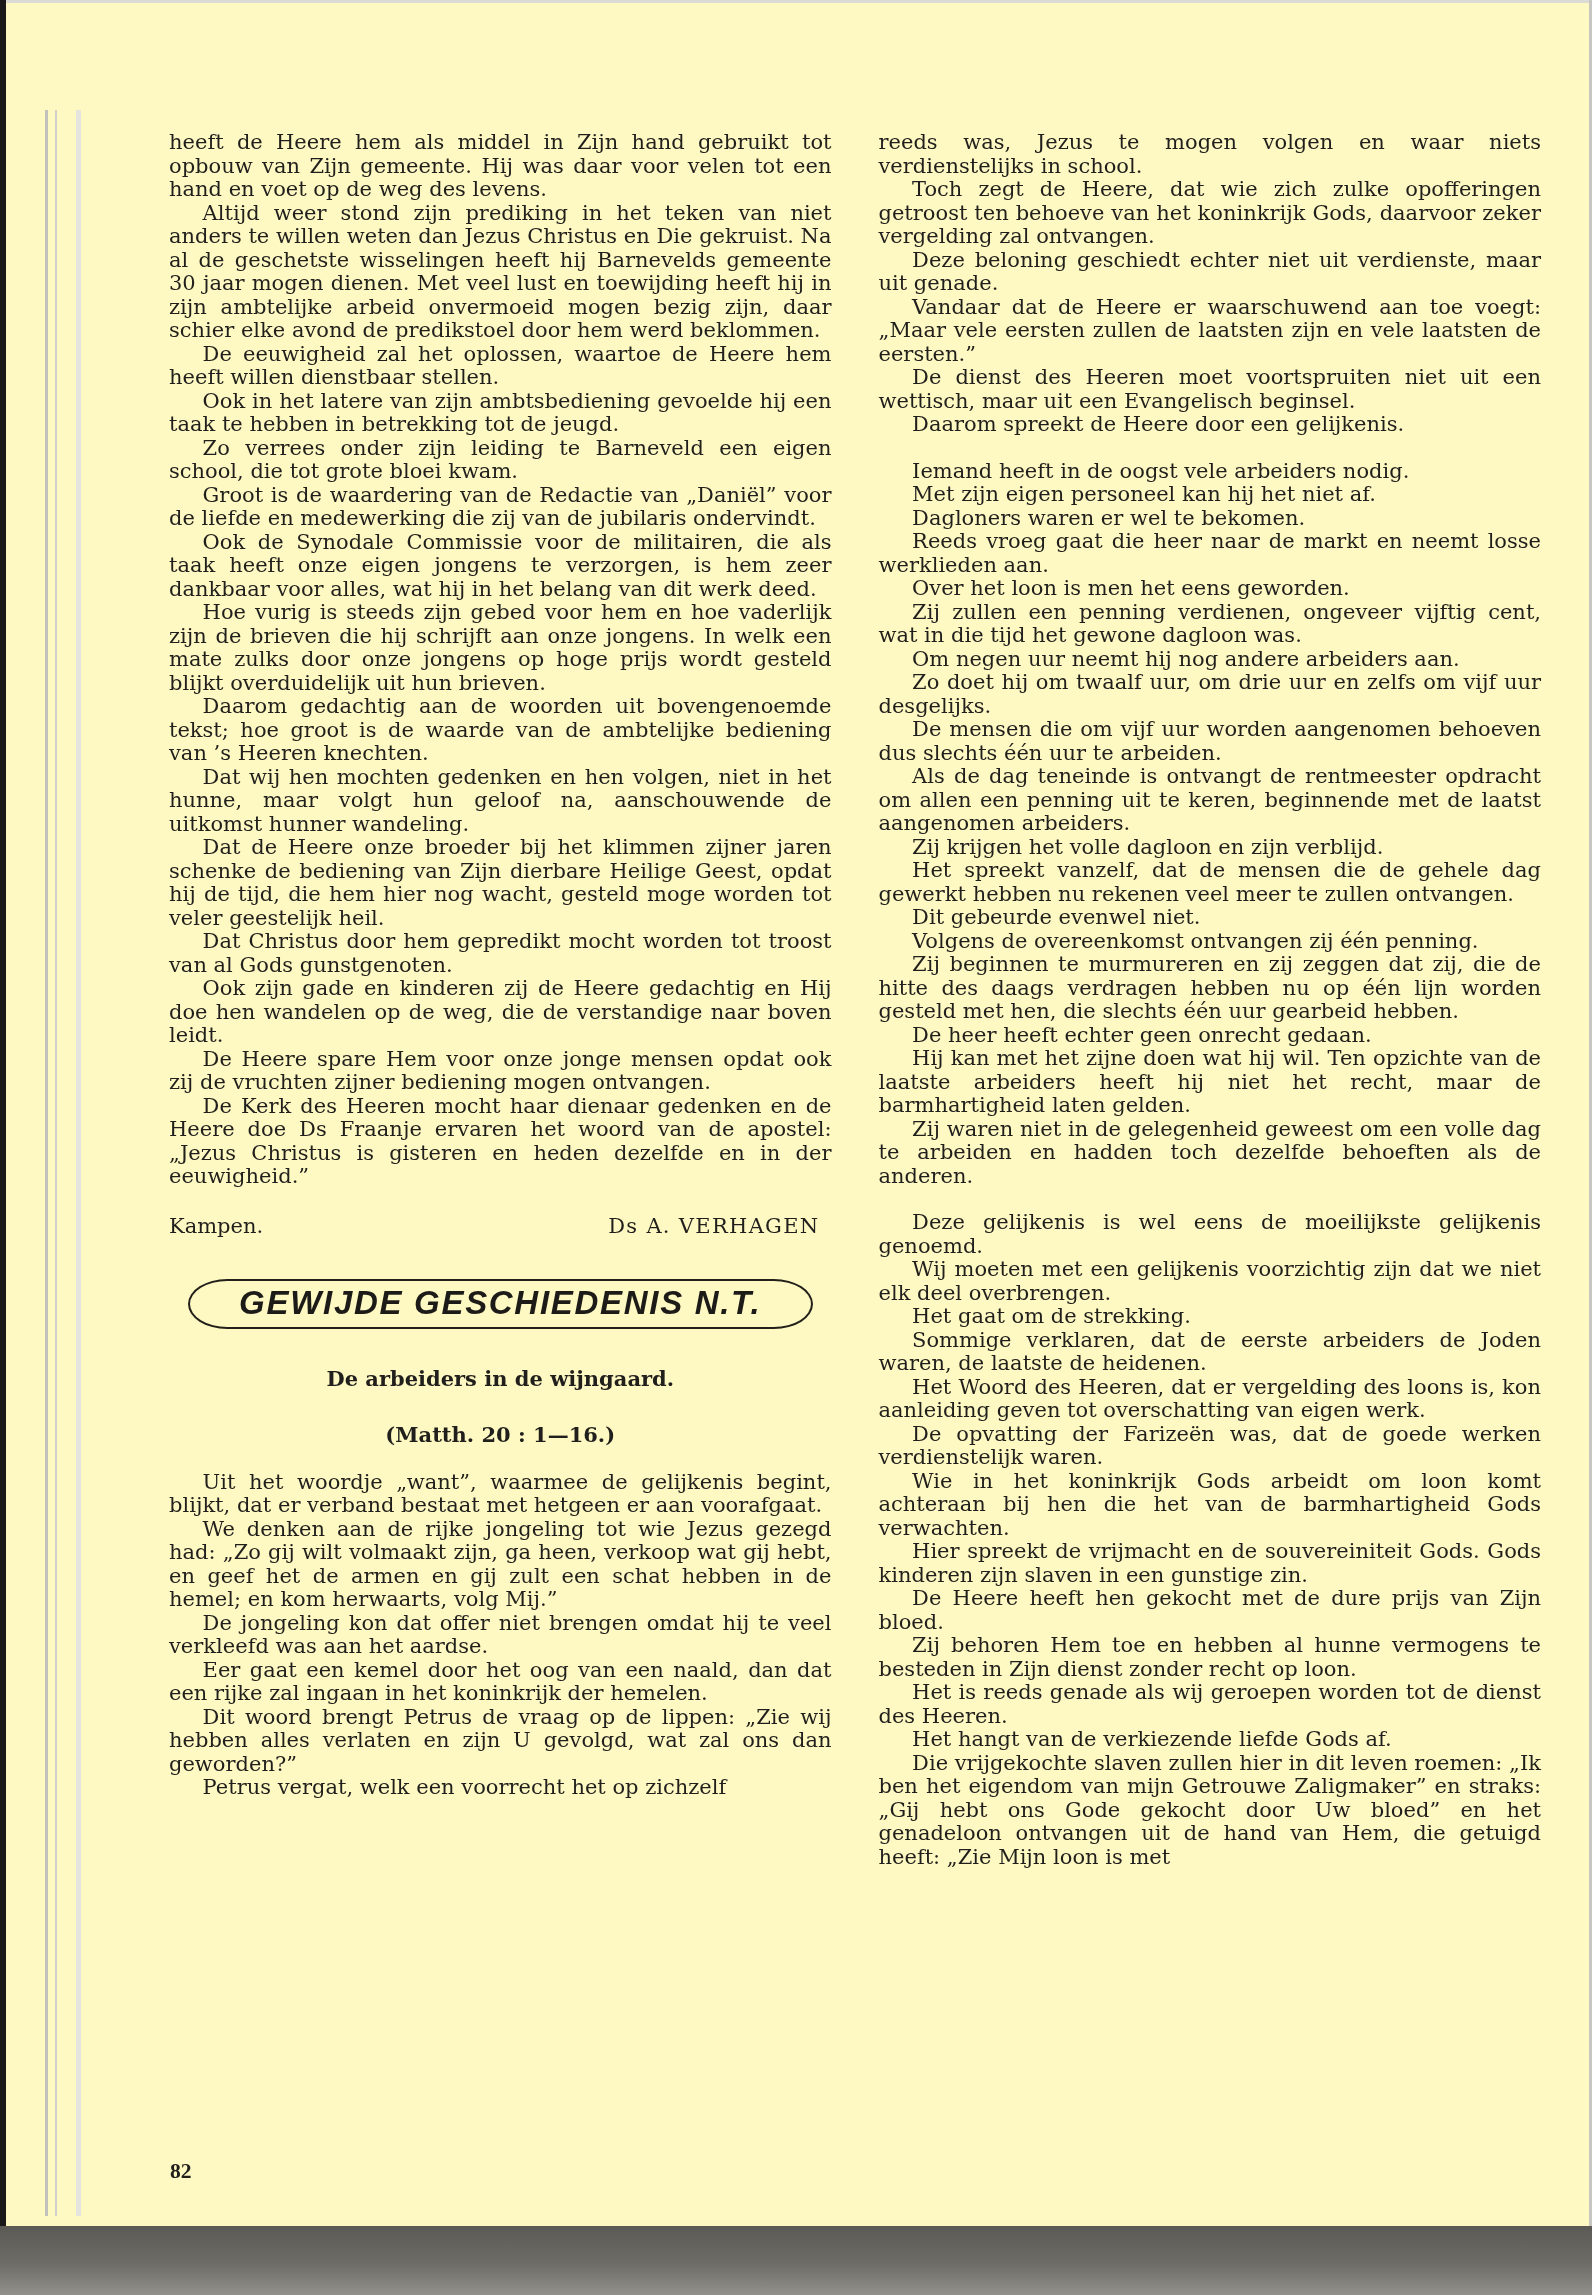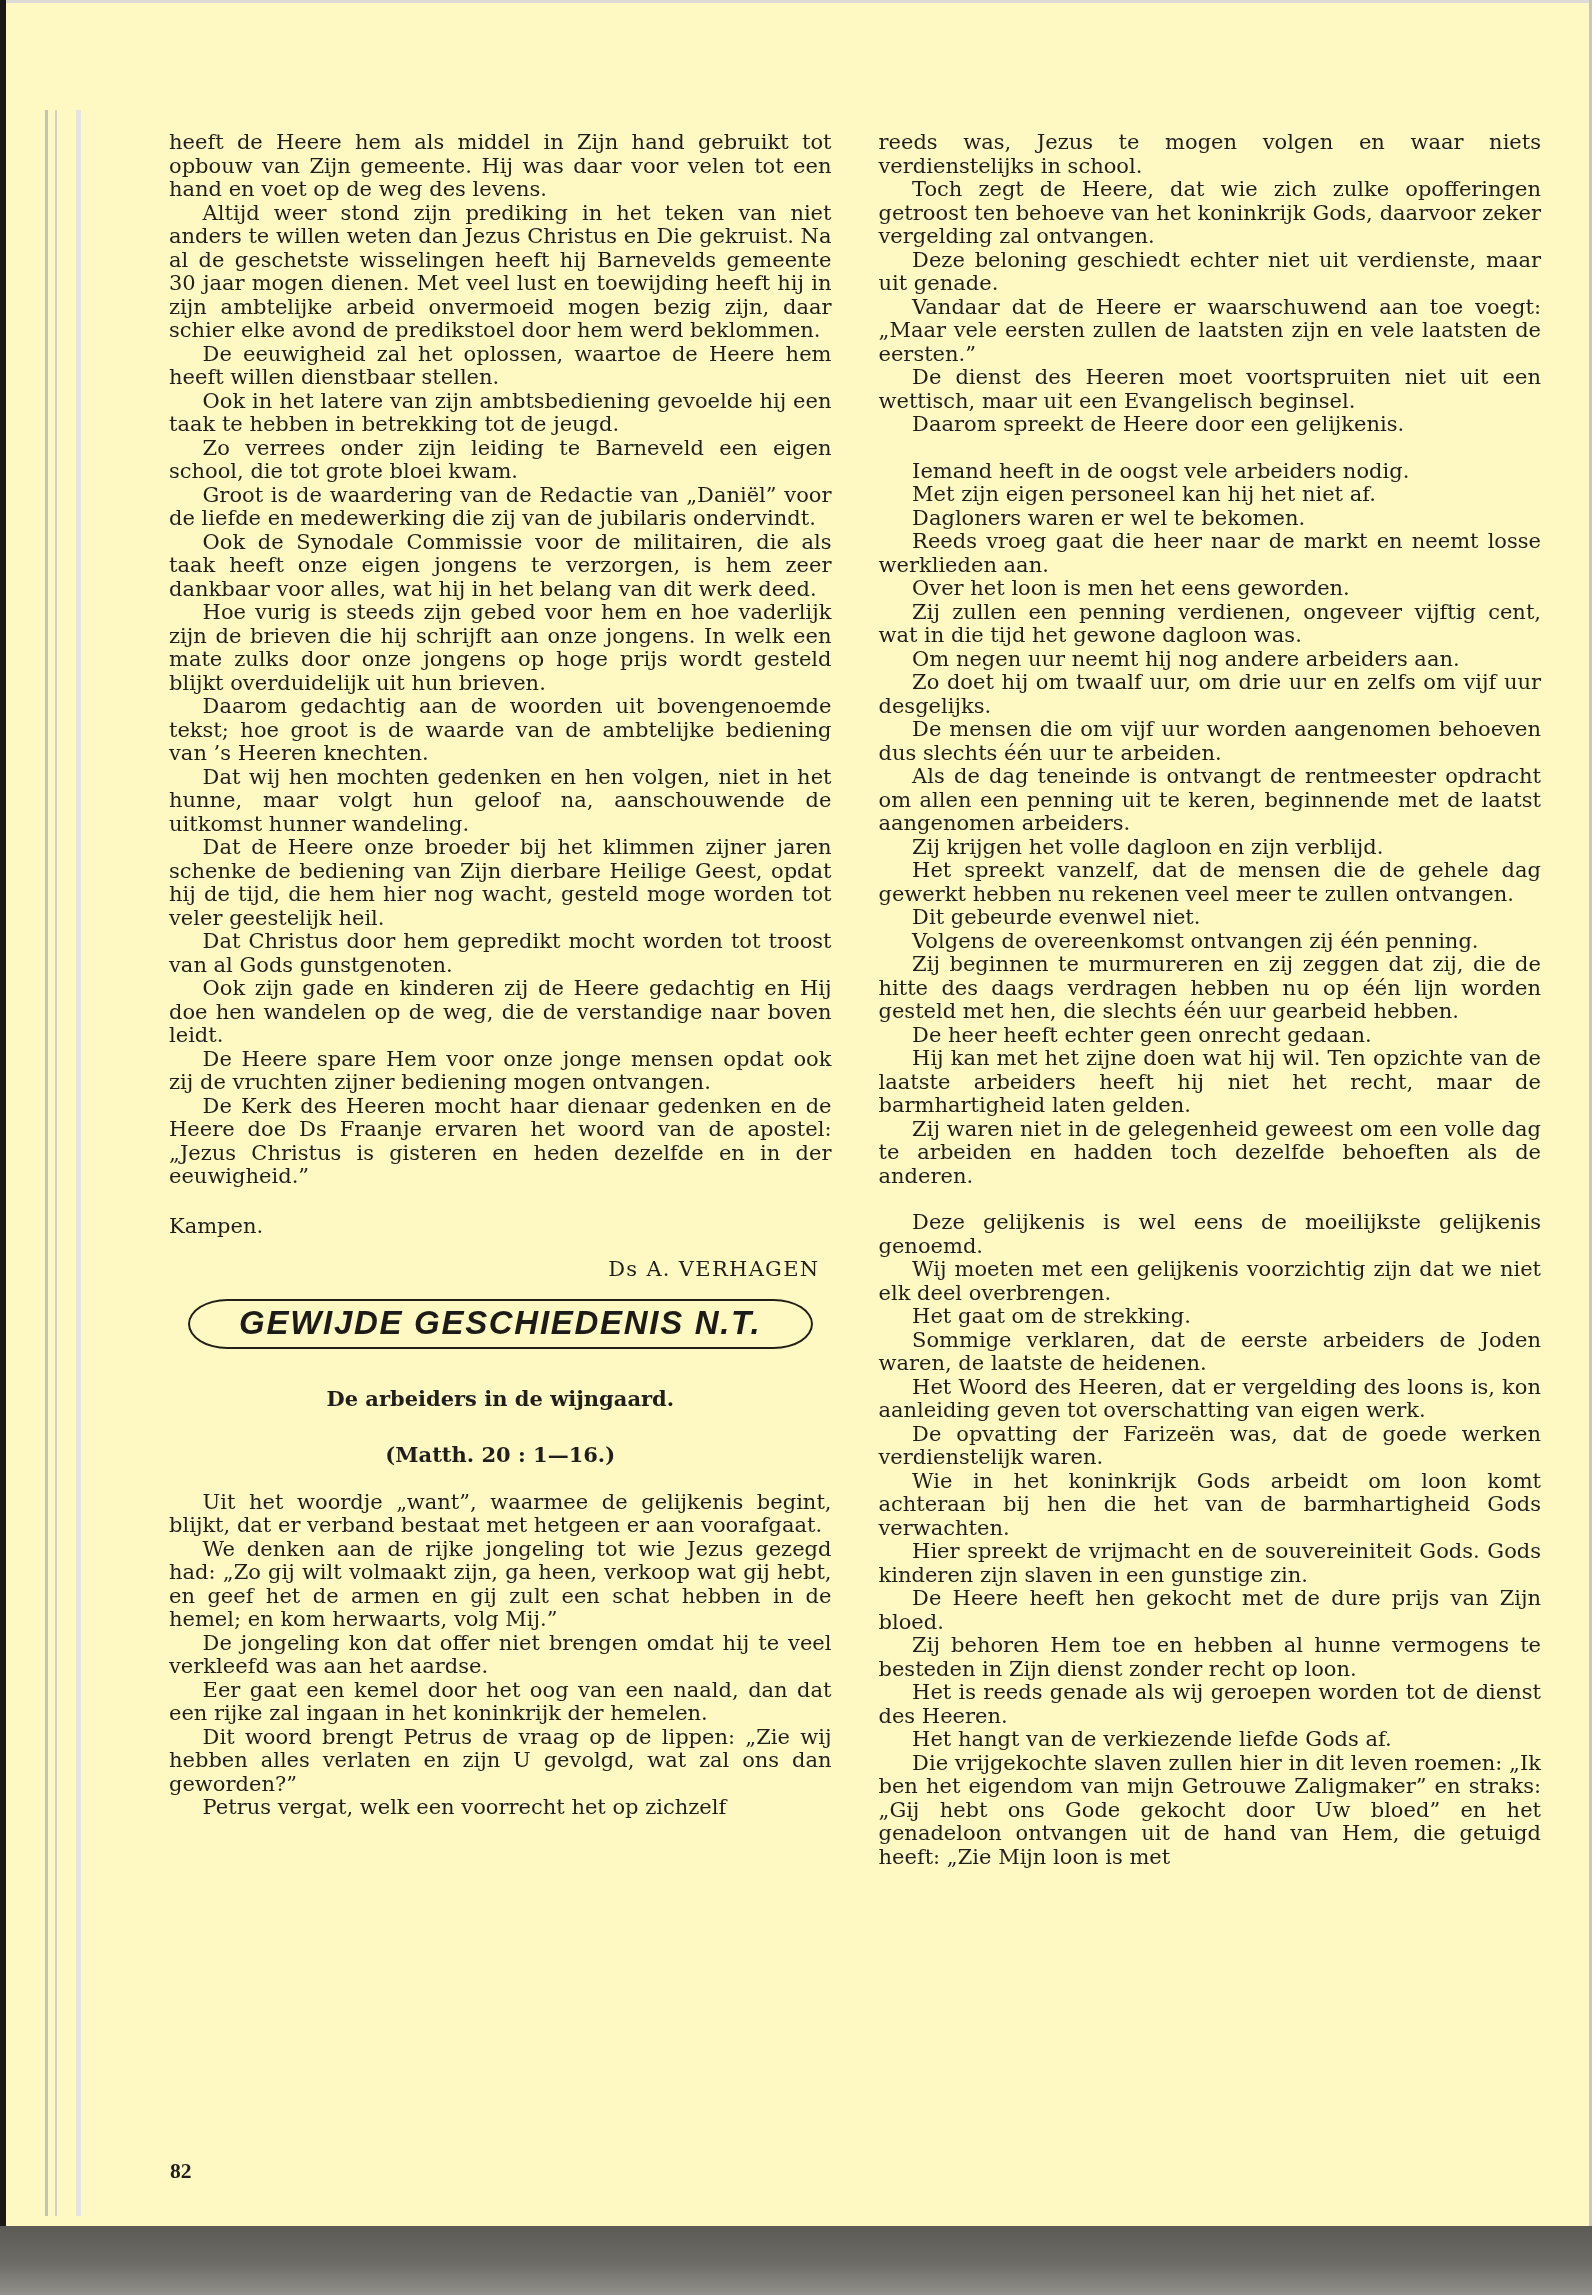--- a/index.html
+++ b/index.html
@@ -37,24 +37,24 @@
   }
   .col p { margin: 0; text-indent: 1.6em; }
   .col p.no-indent { text-indent: 0; }
   .gap { height: 23px; }
 
   .signature {
     margin-top: 26px;
     display: flex; justify-content: space-between;
     padding-right: 12px;
   }
-  .signature .author { letter-spacing: 1.3px; margin-top: 43px; }
+  .signature .author { letter-spacing: 1.3px; }
 
   .section-banner {
-    margin: 18px auto 38px auto;
+    margin: 41px auto 38px auto;
     width: 604px;
     border: 2.6px solid #222019;
     border-radius: 55px / 35px;
     text-align: center;
     padding: 10.4px 8.6px 12px 8.6px;
     font-family: "Liberation Sans", sans-serif;
     font-style: italic;
     font-weight: bold;
     font-size: 33px;
     letter-spacing: 1.7px;

